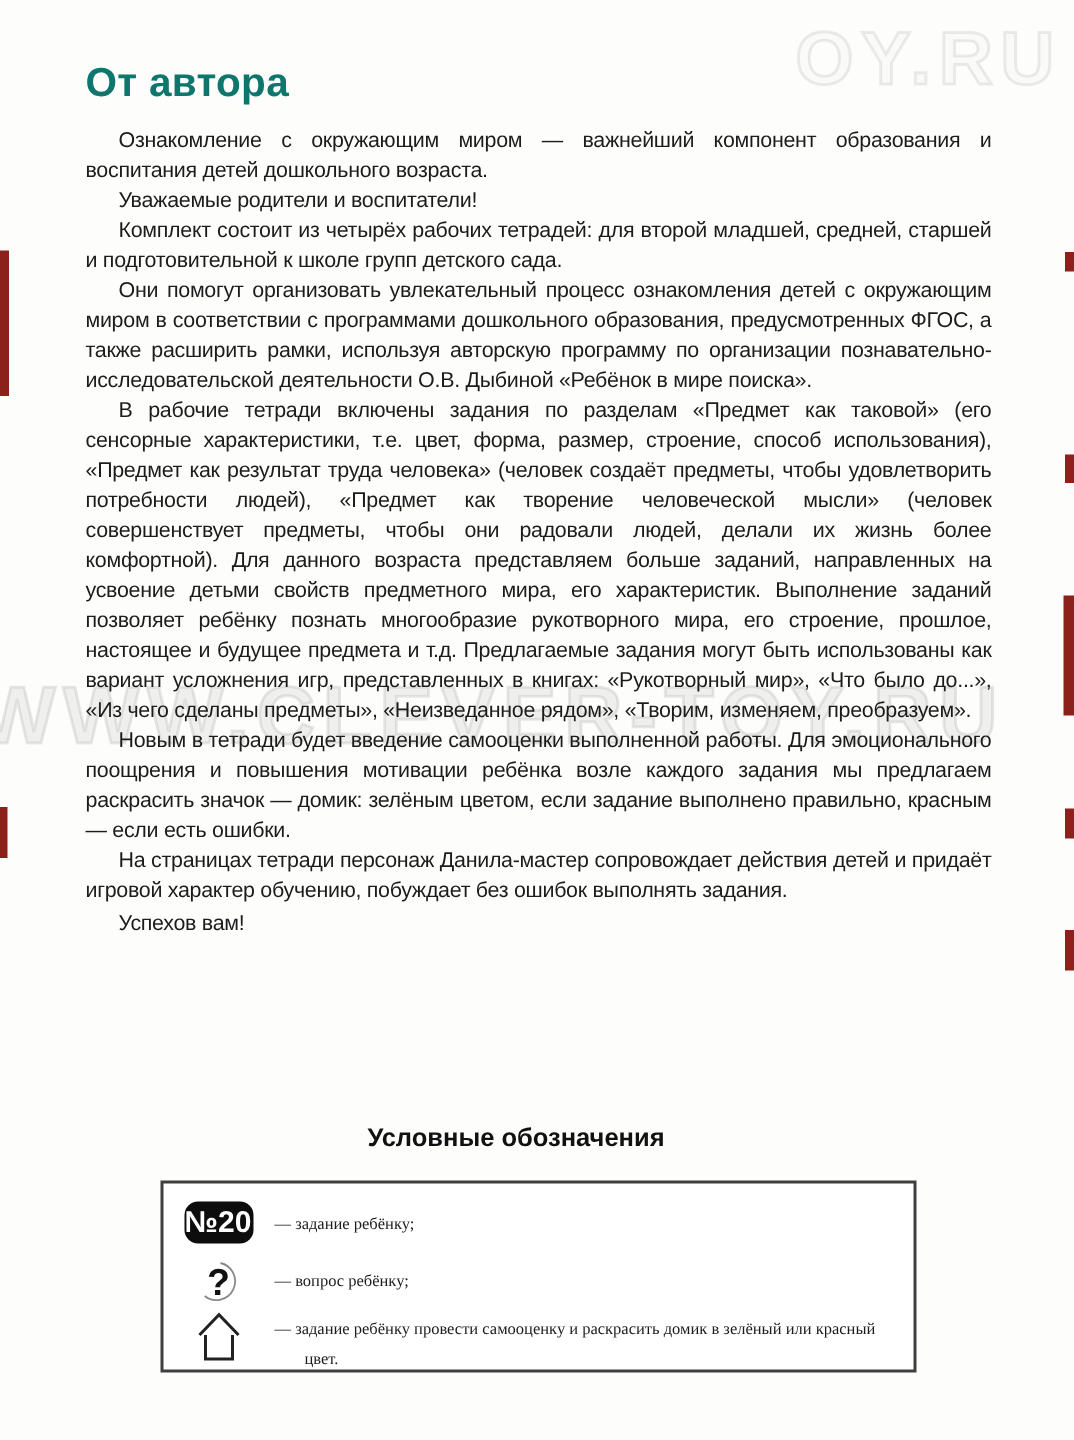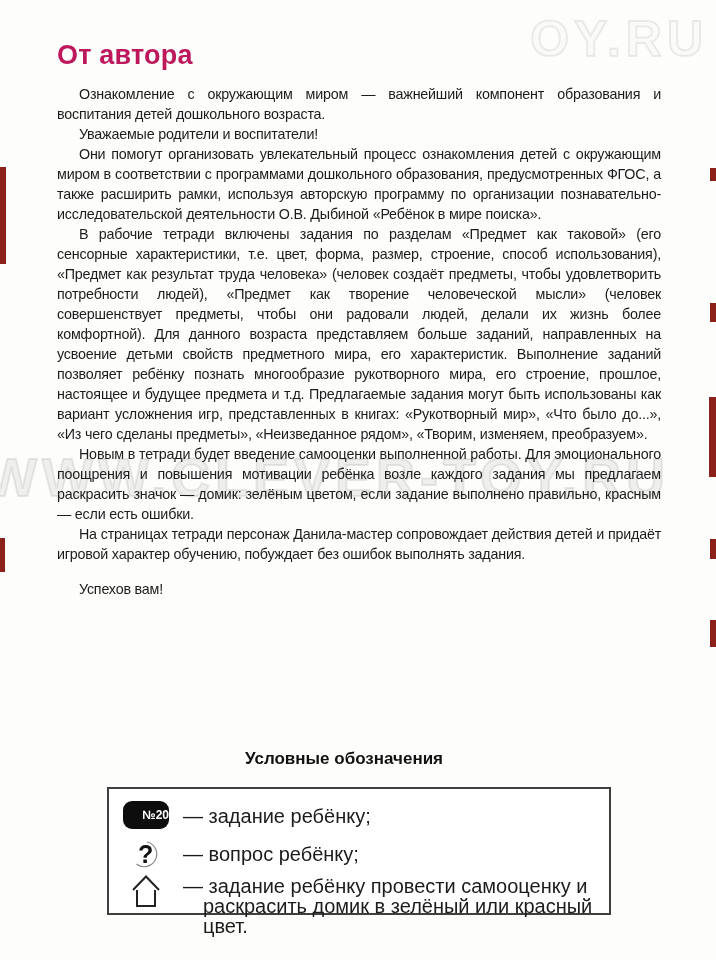--- a/index.html
+++ b/index.html
@@ -36,28 +36,28 @@
   .em-l2{left:0;top:538px;width:5px;height:34px;}
   .em-r1{right:0;top:168px;width:6px;height:13px;}
   .em-r2{right:0;top:303px;width:6px;height:19px;}
   .em-r3{right:0;top:397px;width:7px;height:80px;}
   .em-r4{right:0;top:539px;width:6px;height:20px;}
   .em-r5{right:0;top:620px;width:6px;height:27px;}
   
   .content{position:relative;z-index:1;padding:40px 55px 0 57px;}
   h1.title{
     margin:0 0 13px 0;
-    font-size:27px;font-weight:800;letter-spacing:0.2px;color:#be185d;
+    font-size:27px;font-weight:800;letter-spacing:0.2px;color:#0f766e;
   }
   .body-text p{
     margin:0;
     font-size:14.3px;line-height:20px;letter-spacing:-0.2px;
     text-align:justify;text-indent:22px;
   }
-  .body-text p.closing{margin-top:15px;text-align:left;}
+  .body-text p.closing{margin-top:2px;text-align:left;}
   
   .legend-heading{
     position:absolute;z-index:1;left:0;top:749px;width:688px;
     margin:0;text-align:center;
     font-size:17px;font-weight:bold;color:#111;
   }
   .legend-box{
     position:absolute;z-index:1;
     left:107px;top:787px;width:504px;height:128px;
     border:2px solid #3f3f3f;background:#fff;
@@ -65,31 +65,31 @@
   }
   .legend-row{position:absolute;left:0;width:100%;}
   .lr-1{top:12px;}
   .lr-2{top:49px;}
   .lr-3{top:84px;}
   .legend-icon-cell{
     position:absolute;left:10px;width:54px;text-align:center;
   }
   .legend-label{
     position:absolute;left:74px;right:14px;
-    font-size:20px;line-height:20px;color:#1c1c1c;
-    display:inline-block;padding-left:20px;text-indent:-20px;
+    font-size:11px;line-height:20px;color:#1c1c1c;
+    display:inline-block;padding-left:20px;text-indent:-20px;font-family:Liberation Serif, serif;
   }
   .lr-1 .legend-label{top:5px;}
   .lr-2 .legend-label{top:6px;}
   .lr-3 .legend-label{top:3px;}
   .num-badge{
     display:inline-block;width:46px;height:28px;line-height:28px;
     background:#0d0d0d;border-radius:9px;
-    color:#fff;font-weight:800;font-size:12px;letter-spacing:0;
-    text-align:right;
+    color:#fff;font-weight:800;font-size:20px;letter-spacing:0;
+    text-align:left;
   }
   .q-icon{display:inline-block;margin-top:2px;}
   .house-icon{display:inline-block;}
 </style>
 </head>
 <body>
 
 <div class="page">
 
   <div class="wm-band">WWW.CLEVER-TOY.RU</div>
@@ -103,20 +103,21 @@
   <div class="edge-mark em-r2" style="background-color: rgb(140, 32, 26);"></div>
   <div class="edge-mark em-r3" style="background-color: rgb(140, 32, 26);"></div>
   <div class="edge-mark em-r4" style="background-color: rgb(140, 32, 26);"></div>
   <div class="edge-mark em-r5" style="background-color: rgb(140, 32, 26);"></div>
 
   <div class="content">
     <h1 class="title">От автора</h1>
     <div class="body-text">
       <p>Ознакомление с окружающим миром — важнейший компонент образования и воспитания детей дошкольного возраста.</p>
       <p>Уважаемые родители и воспитатели!</p>
+      <p>Комплект состоит из четырёх рабочих тетрадей: для второй младшей, средней, старшей и подготовительной к школе групп детского сада.</p>
       <p>Они помогут организовать увлекательный процесс ознакомления детей с окружающим миром в соответствии с программами дошкольного образования, предусмотренных ФГОС, а также расширить рамки, используя авторскую программу по организации познавательно-исследовательской деятельности О.В. Дыбиной «Ребёнок в мире поиска».</p>
       <p>В рабочие тетради включены задания по разделам «Предмет как таковой» (его сенсорные характеристики, т.е. цвет, форма, размер, строение, способ использования), «Предмет как результат труда человека» (человек создаёт предметы, чтобы удовлетворить потребности людей), «Предмет как творение человеческой мысли» (человек совершенствует предметы, чтобы они радовали людей, делали их жизнь более комфортной). Для данного возраста представляем больше заданий, направленных на усвоение детьми свойств предметного мира, его характеристик. Выполнение заданий позволяет ребёнку познать многообразие рукотворного мира, его строение, прошлое, настоящее и будущее предмета и т.д. Предлагаемые задания могут быть использованы как вариант усложнения игр, представленных в книгах: «Рукотворный мир», «Что было до...», «Из чего сделаны предметы», «Неизведанное рядом», «Творим, изменяем, преобразуем».</p>
       <p>Новым в тетради будет введение самооценки выполненной работы. Для эмоционального поощрения и повышения мотивации ребёнка возле каждого задания мы предлагаем раскрасить значок — домик: зелёным цветом, если задание выполнено правильно, красным — если есть ошибки.</p>
       <p>На страницах тетради персонаж Данила-мастер сопровождает действия детей и придаёт игровой характер обучению, побуждает без ошибок выполнять задания.</p>
       <p class="closing">Успехов вам!</p>
     </div>
   </div>
 
   <h2 class="legend-heading">Условные обозначения</h2>
 

